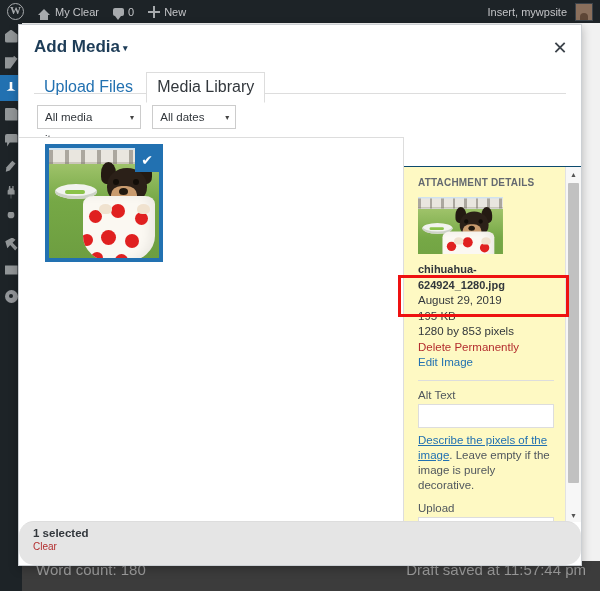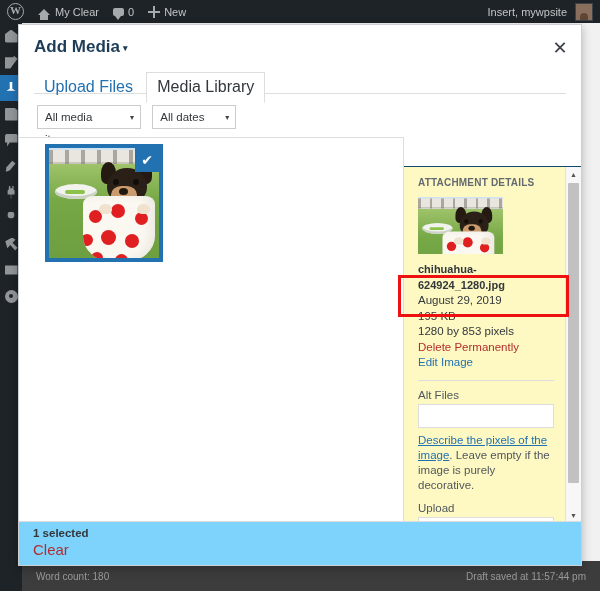--- a/index.html
+++ b/index.html
@@ -162,23 +162,23 @@
     background: #f1f1f1;
   }
   #statusbar {
     position: absolute;
     left: 22px;
     right: 0;
     bottom: 0;
     height: 30px;
     background: #3c3c3c;
     color: #9b9b9b;
-    font-size: 10px;
+    font-size: 15px;
     display: flex;
-    align-items: center;
+    align-items: flex-start;
     padding: 0 14px;
     box-sizing: border-box;
   }
   #statusbar .sb-right { margin-left: auto; }
 
   
   #media-modal {
     position: absolute;
     left: 18px;
     top: 24px;
@@ -528,36 +528,37 @@
     box-sizing: border-box;
     pointer-events: none;
     z-index: 20;
   }
 
   
   #modal-toolbar {
     position: absolute;
     left: 0; right: 0; bottom: 0;
     height: 43px;
-    background: #7dd3fc;
+    background: #e5e5e5;
     border-top: 1px solid #ddd;
+    border-radius: 15px;
   }
   #selection-info {
     position: absolute;
     left: 14px;
     top: 5px;
   }
   #selected-count {
     font-size: 11.5px;
     font-weight: bold;
     color: #32373c;
     display: block;
   }
   #clear-selection {
-    font-size: 15px;
+    font-size: 10px;
     color: #b32d2e;
     cursor: pointer;
     display: block;
     margin-top: 2px;
   }
   #insert-button {
     position: absolute;
     right: 14px;
     top: 8px;
     height: 26px;
@@ -725,21 +726,21 @@
       <div class="d-line filename">chihuahua-624924_1280.jpg</div>
       <div class="d-line">August 29, 2019</div>
       <div class="d-line">195 KB</div>
       <div class="d-line">1280 by 853 pixels</div>
       <span class="d-link delete">Delete Permanently</span>
       <span class="d-link">Edit Image</span>
 
       <div class="d-sep"></div>
 
       <div class="field-group">
-        <label class="field-label">Alt Files</label>
+        <label class="field-label">Alt Text</label>
         <input class="field-input" type="text" value="" style="">
         <p id="alt-help"><a>Describe the pixels of the image</a><span>. Leave empty if the image is purely decorative.</span></p>
       </div>
 
       <div class="field-group">
         <label class="field-label">Upload</label>
         <input class="field-input" type="text" value="chihuahua-624924_1280" style="">
       </div>
 
       <div class="field-group">

